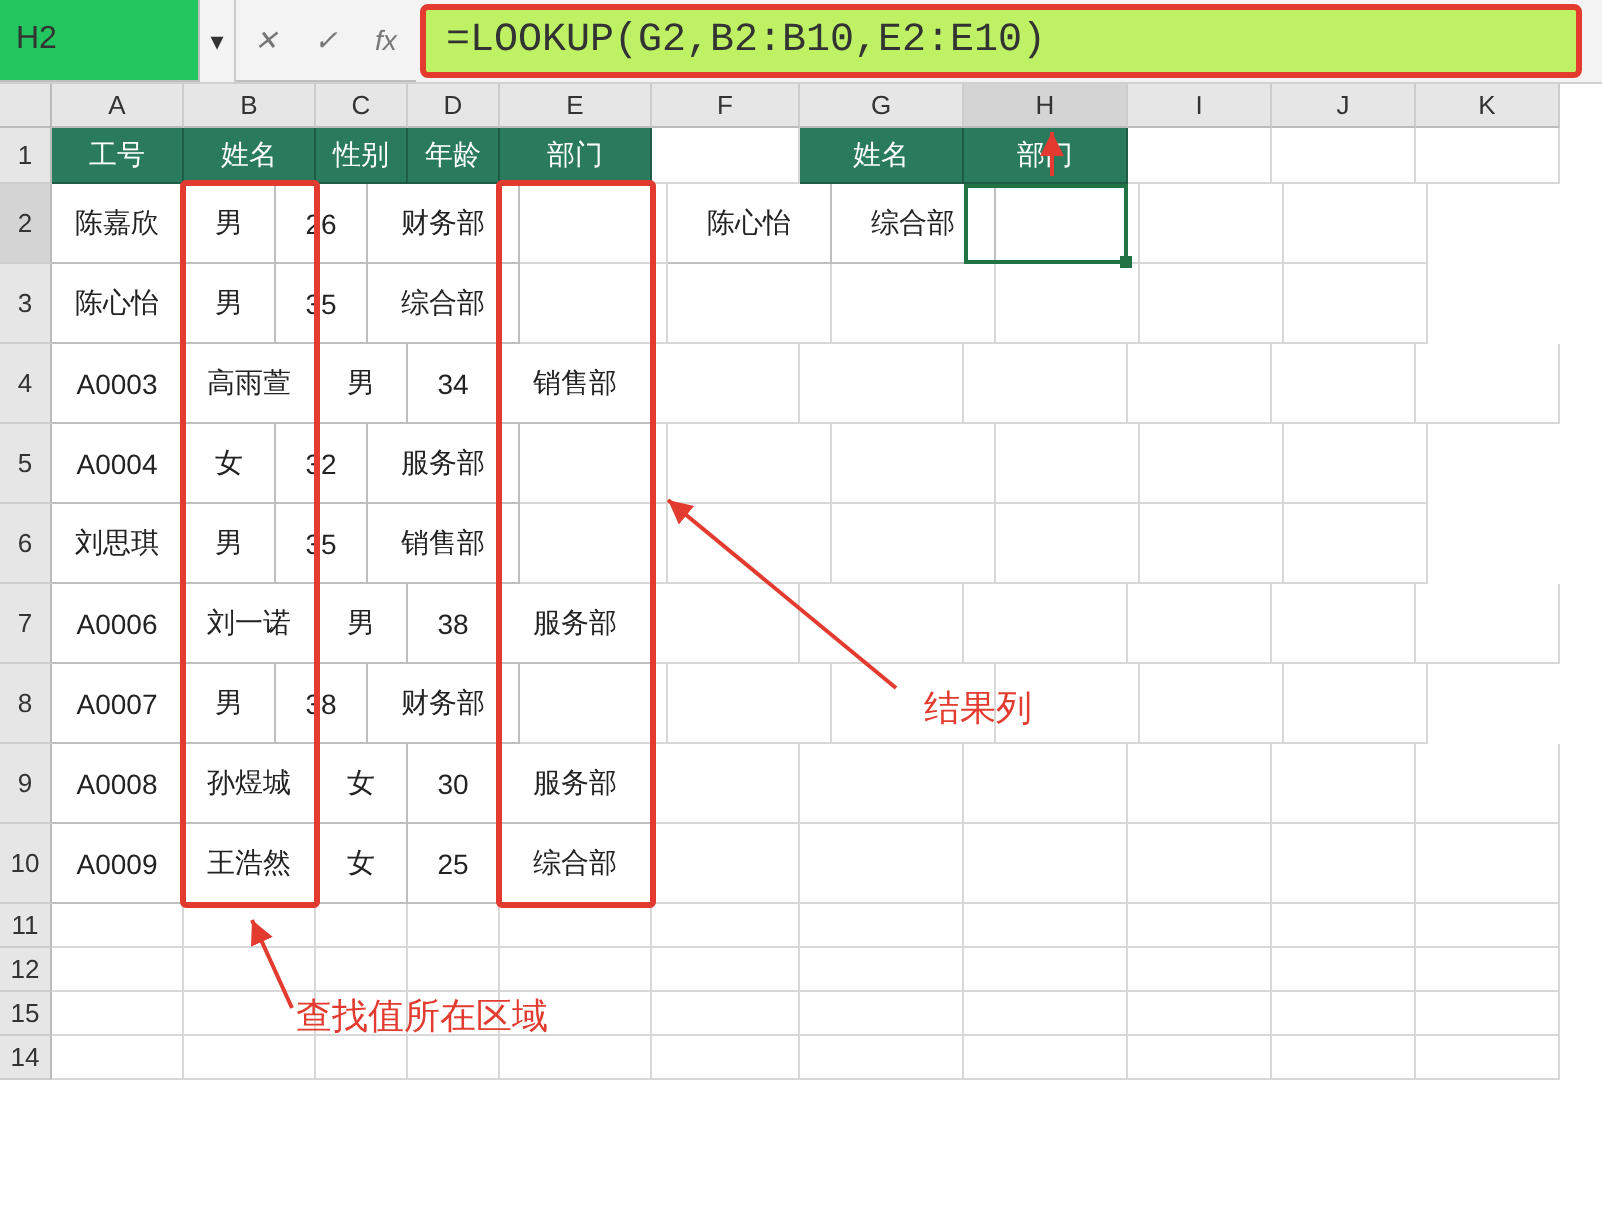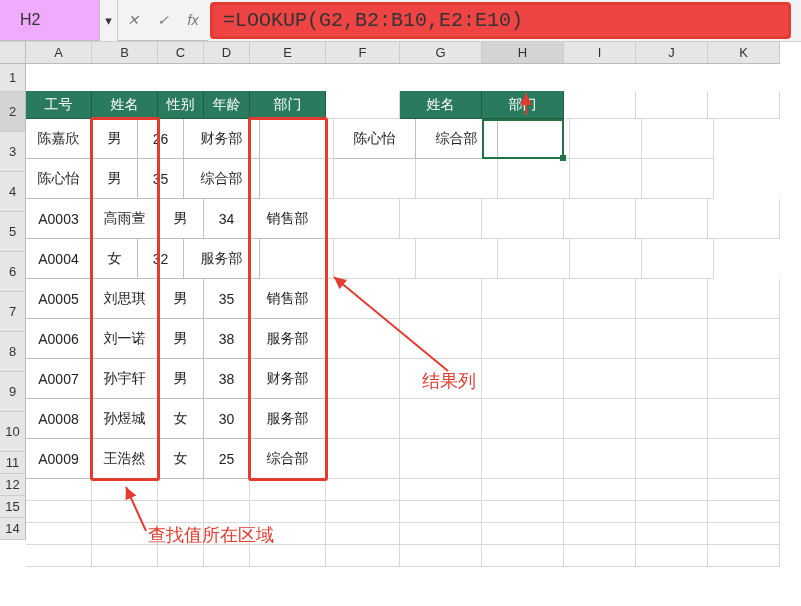--- a/index.html
+++ b/index.html
@@ -16,48 +16,48 @@
   
   .topbar {
     display: flex;
     align-items: stretch;
     border-bottom: 1px solid #d0d0d0;
     background: #f3f3f3;
     height: 42px;
   }
   .name-box {
     width: 100px;
-    background: #f0abfc;
+    background: #22c55e;
     border: 1px solid #bfbfbf;
     border-left: none;
     border-top: none;
     display: flex;
     align-items: center;
     justify-content: flex-start;
-    padding: 0 20px;
+    padding: 0 8px;
     font-size: 16px;
     font-weight: 400;
   }
   .name-dd {
     display:flex;align-items:center;justify-content:center;
     width:18px;border-right:1px solid #ccc;background:#f3f3f3;
   }
   .fb-btns {
     display:flex;align-items:center;
     background:#f3f3f3;
     border-bottom:1px solid #bfbfbf;
   }
   .fb-btn {
     width:30px;display:flex;align-items:center;justify-content:center;
     color:#777;font-style:italic;font-size:14px;
   }
   .fb-btn.fx { font-style: italic; font-weight: 500; font-size:14px;}
   .formula-bar {
     flex:1;
-    background:#ef4444;
+    background:#bef264;
     border:3px solid #e33b2f;
     border-radius: 4px;
     margin:2px 10px 2px 2px;
     display:flex;align-items:center;
     padding:0 10px;
     font-size:20px;
     font-family: Consolas, "Courier New", monospace;
     text-align: center;
   }
   
@@ -82,21 +82,21 @@
   .row-headers {
     position:absolute;left:0;top:22px;bottom:0;width:26px;
   }
   .rh {
     background:#e6e6e6;border-right:1px solid #bbb;border-bottom:1px solid #ccc;
     display:flex;align-items:center;justify-content:center;
     font-size:13px;color:#333;
   }
   .rh.active { background:#d4d4d4; }
   .cells {
-    position:absolute;left:26px;top:22px;right:0;bottom:0;margin-top:27px;
+    position:absolute;left:26px;top:22px;right:0;bottom:0;
   }
   .row { display:flex; }
   .cell {
     border-right:1px solid #d8d8d8;border-bottom:1px solid #d8d8d8;
     display:flex;align-items:center;justify-content:center;
     font-size:14px;background:#fff;position:relative;
     overflow:hidden;white-space:nowrap;
   }
   .hdr {
     background:#2a7a5e;color:#fff;font-weight:500;
@@ -238,21 +238,20 @@
       <div class="cell dcell bordered cD">32</div>
       <div class="cell dcell bordered cE">服务部</div>
       <div class="cell cF"></div>
       <div class="cell cG"></div>
       <div class="cell cH"></div>
       <div class="cell cI"></div>
       <div class="cell cJ"></div>
       <div class="cell cK"></div>
     </div>
     <div class="row rNh">
-      <div class="cell dcell bordered cA">A0005</div>
       <div class="cell dcell bordered cB">刘思琪</div>
       <div class="cell dcell bordered cC">男</div>
       <div class="cell dcell bordered cD">35</div>
       <div class="cell dcell bordered cE">销售部</div>
       <div class="cell cF"></div>
       <div class="cell cG"></div>
       <div class="cell cH"></div>
       <div class="cell cI"></div>
       <div class="cell cJ"></div>
       <div class="cell cK"></div>
@@ -265,21 +264,20 @@
       <div class="cell dcell bordered cE">服务部</div>
       <div class="cell cF"></div>
       <div class="cell cG"></div>
       <div class="cell cH"></div>
       <div class="cell cI"></div>
       <div class="cell cJ"></div>
       <div class="cell cK"></div>
     </div>
     <div class="row rNh">
       <div class="cell dcell bordered cA">A0007</div>
-      <div class="cell dcell bordered cB">孙宇轩</div>
       <div class="cell dcell bordered cC">男</div>
       <div class="cell dcell bordered cD">38</div>
       <div class="cell dcell bordered cE">财务部</div>
       <div class="cell cF"></div>
       <div class="cell cG"></div>
       <div class="cell cH"></div>
       <div class="cell cI"></div>
       <div class="cell cJ"></div>
       <div class="cell cK"></div>
     </div>
@@ -388,15 +386,15 @@
     <svg class="anno-arrow" style="left:490px;top:0px;" width="20" height="26">
       <defs>
           <marker id="ah3" markerWidth="8" markerHeight="8" refX="6" refY="3" orient="auto">
             <path d="M0,0 L6,3 L0,6 Z" fill="#e33b2f"></path>
           </marker>
         </defs>
       <line x1="10" y1="24" x2="10" y2="2" stroke="#e33b2f" stroke-width="2" marker-end="url(#ah3)"></line>
     </svg>
 
     <div class="anno-text" style="left:122px;top:432px;">查找值所在区域</div>
-    <div class="anno-text" style="left:396px;top:278px;">结果列</div>
+    <div class="anno-text" style="left:436px;top:278px;">结果列</div>
   </div>
 </div>
 
 </body></html>

